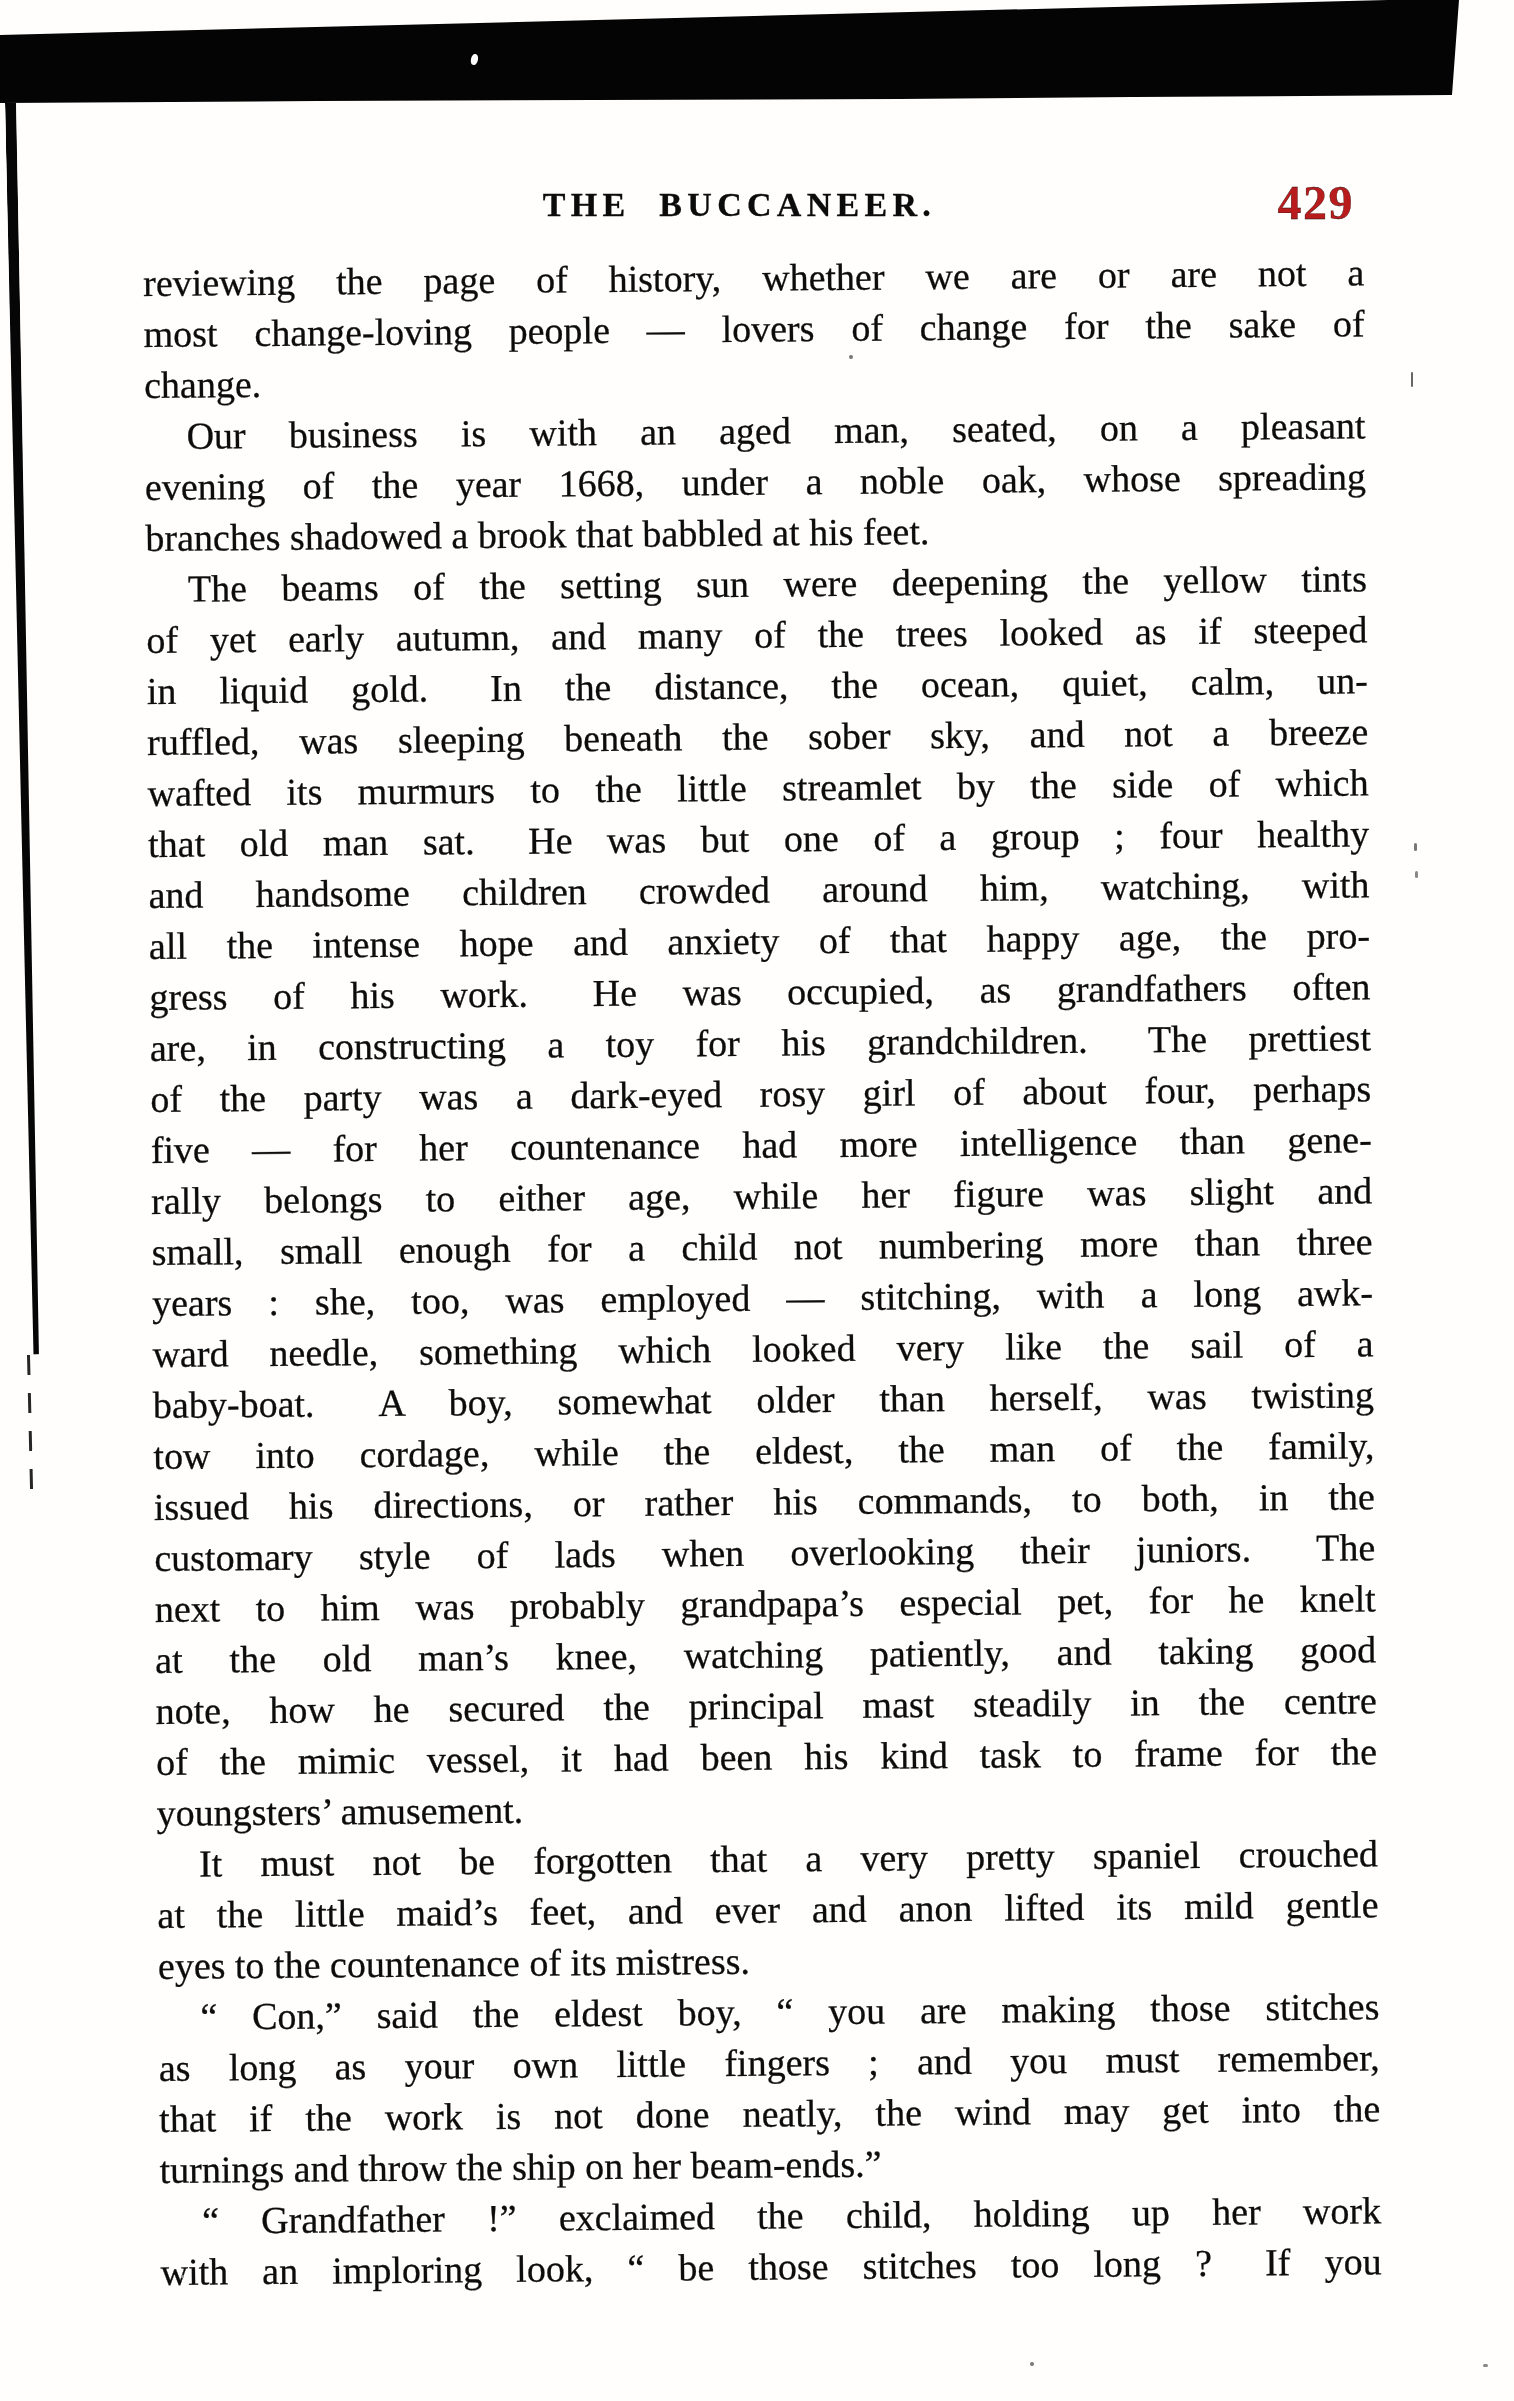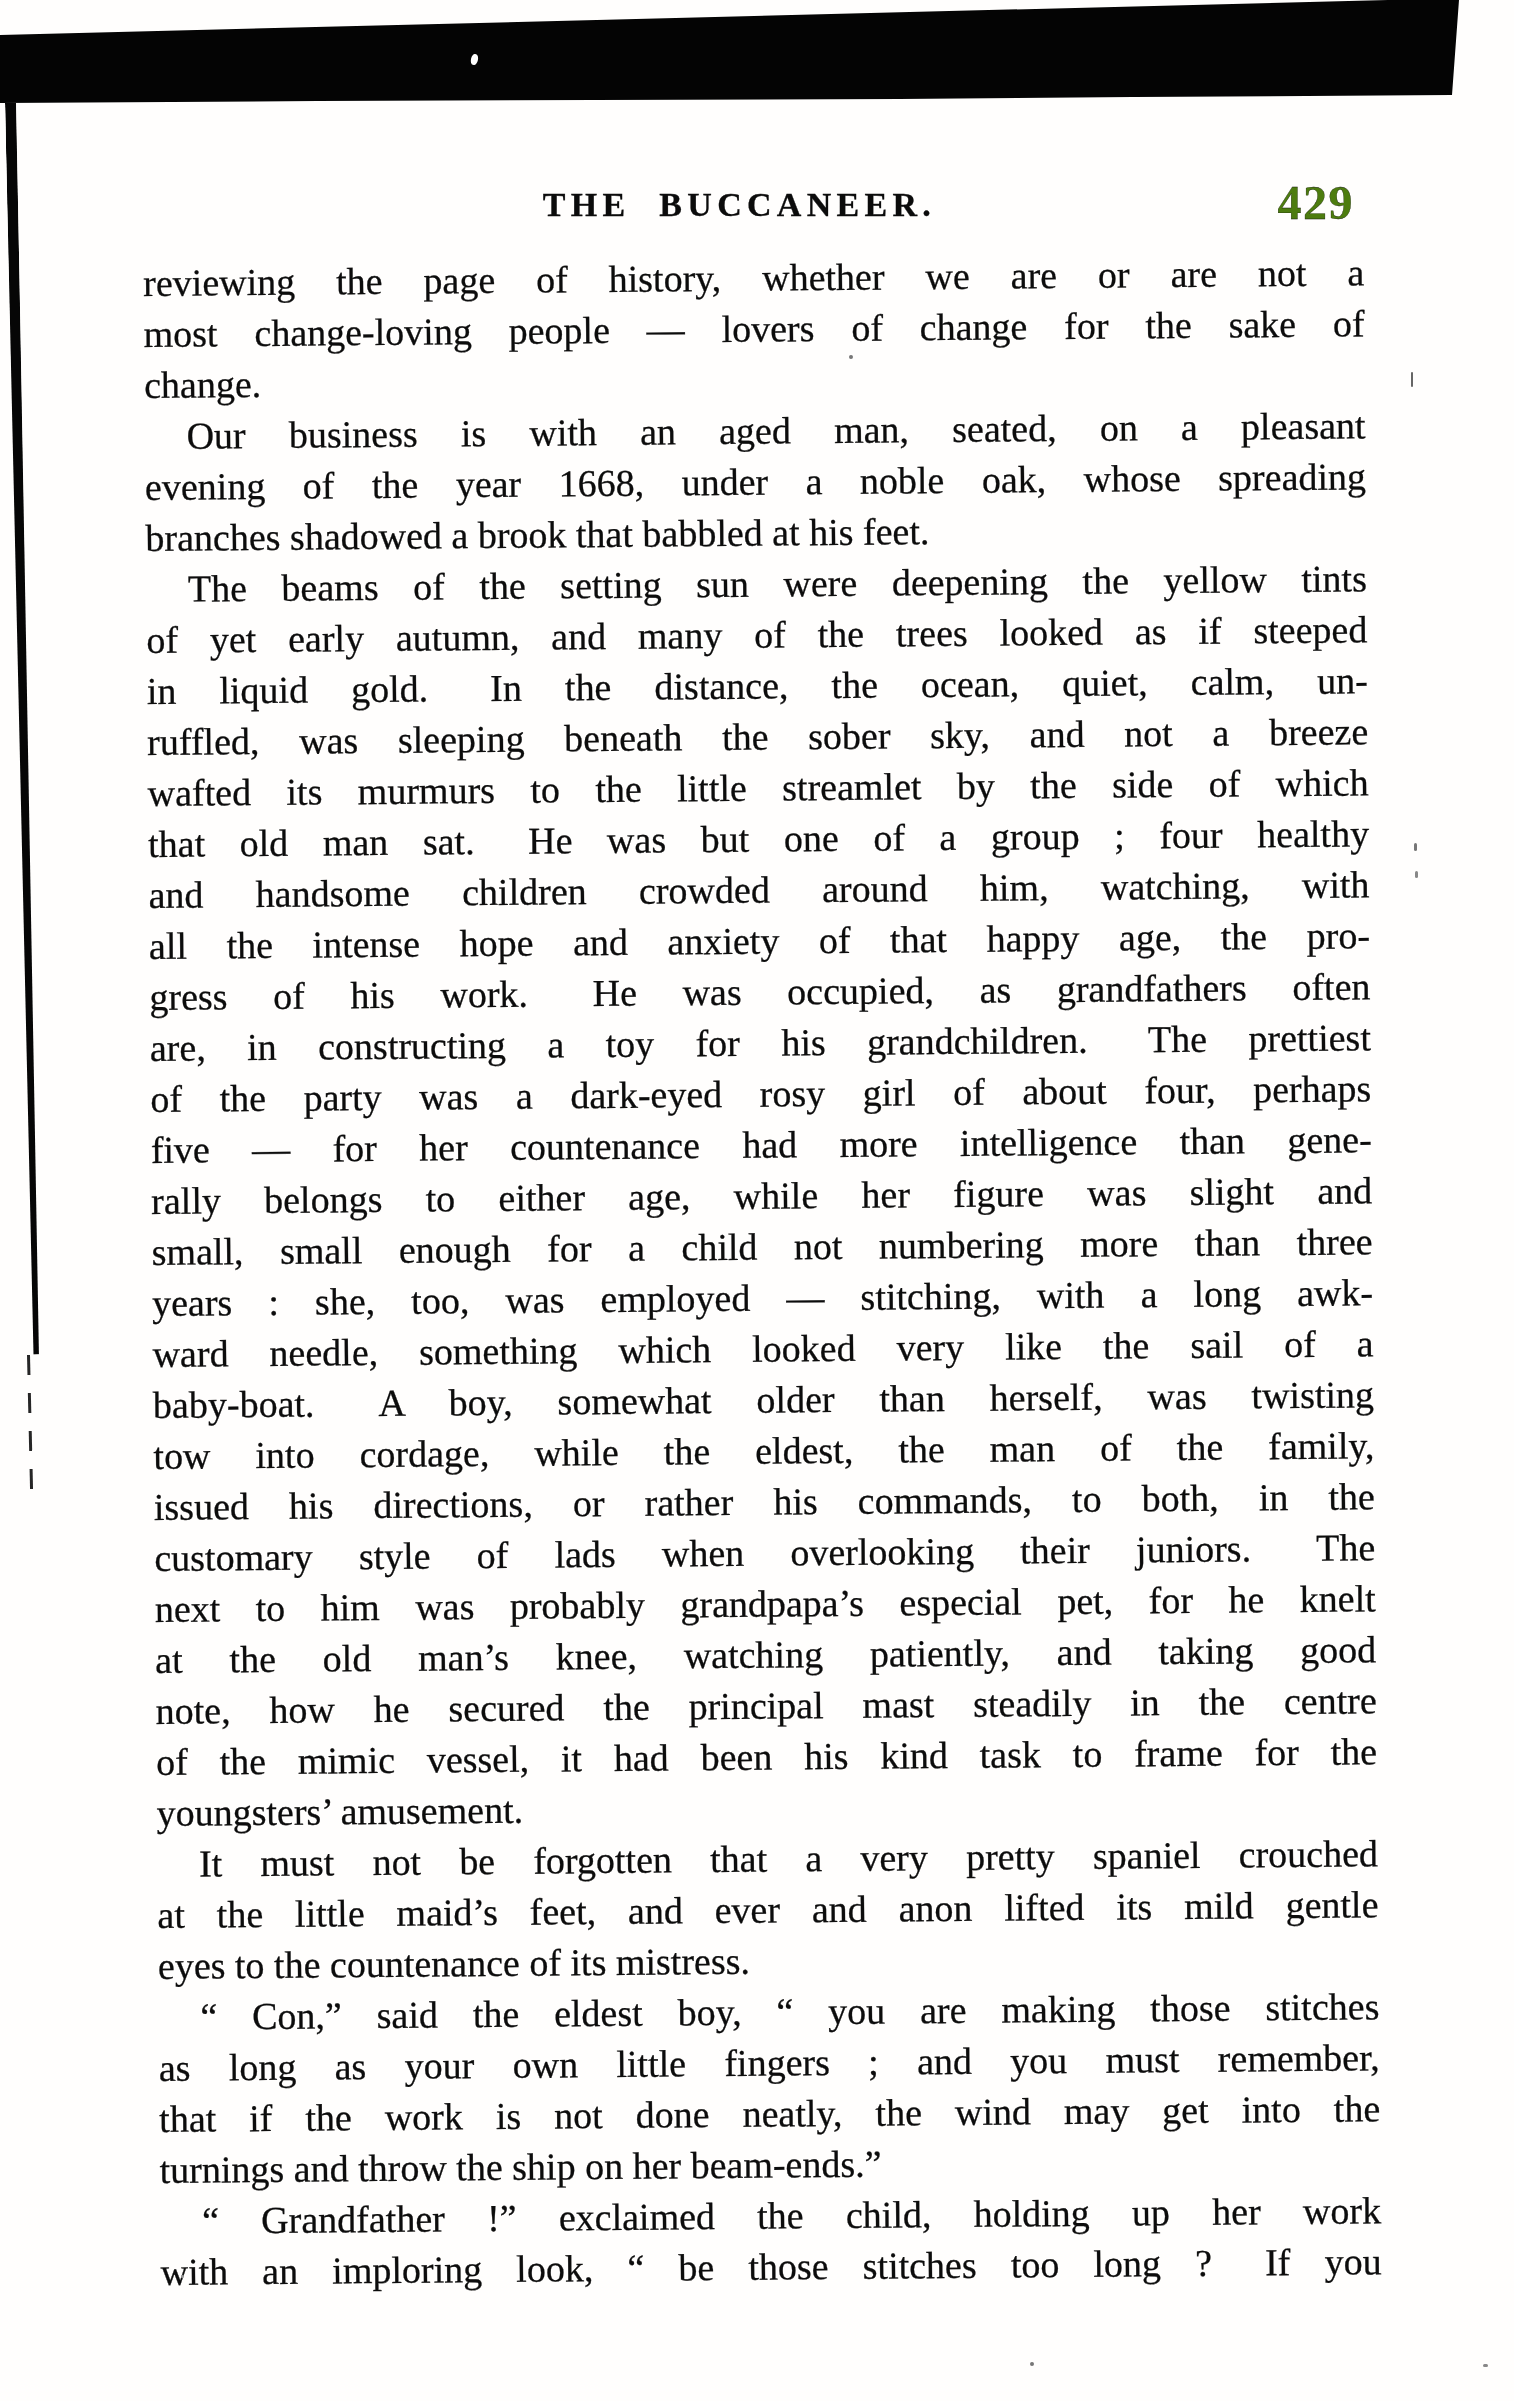--- a/index.html
+++ b/index.html
@@ -50,21 +50,21 @@
     text-align: center;
     font-size: 34px; font-weight: bold;
     letter-spacing: 5.3px; word-spacing: 15px;
     color: #0b0b0b;
     -webkit-text-stroke: 0.3px #111;
   }
   .page-number {
     position: absolute; top: 175px; right: 160px;
     font-size: 48px; font-weight: bold;
     letter-spacing: 1.5px;
-    color: #4d7c0f;
+    color: #b91c1c;
     -webkit-text-stroke: 0.3px #111;
   }
   .textcol {
     position: absolute; left: 143px; top: 258px; width: 1221px;
     transform: rotate(-0.5deg);
     transform-origin: top left;
     color: #0c0c0c;
     font-size: 38px;
     line-height: 51px;
     -webkit-text-stroke: 0.3px #161616;

